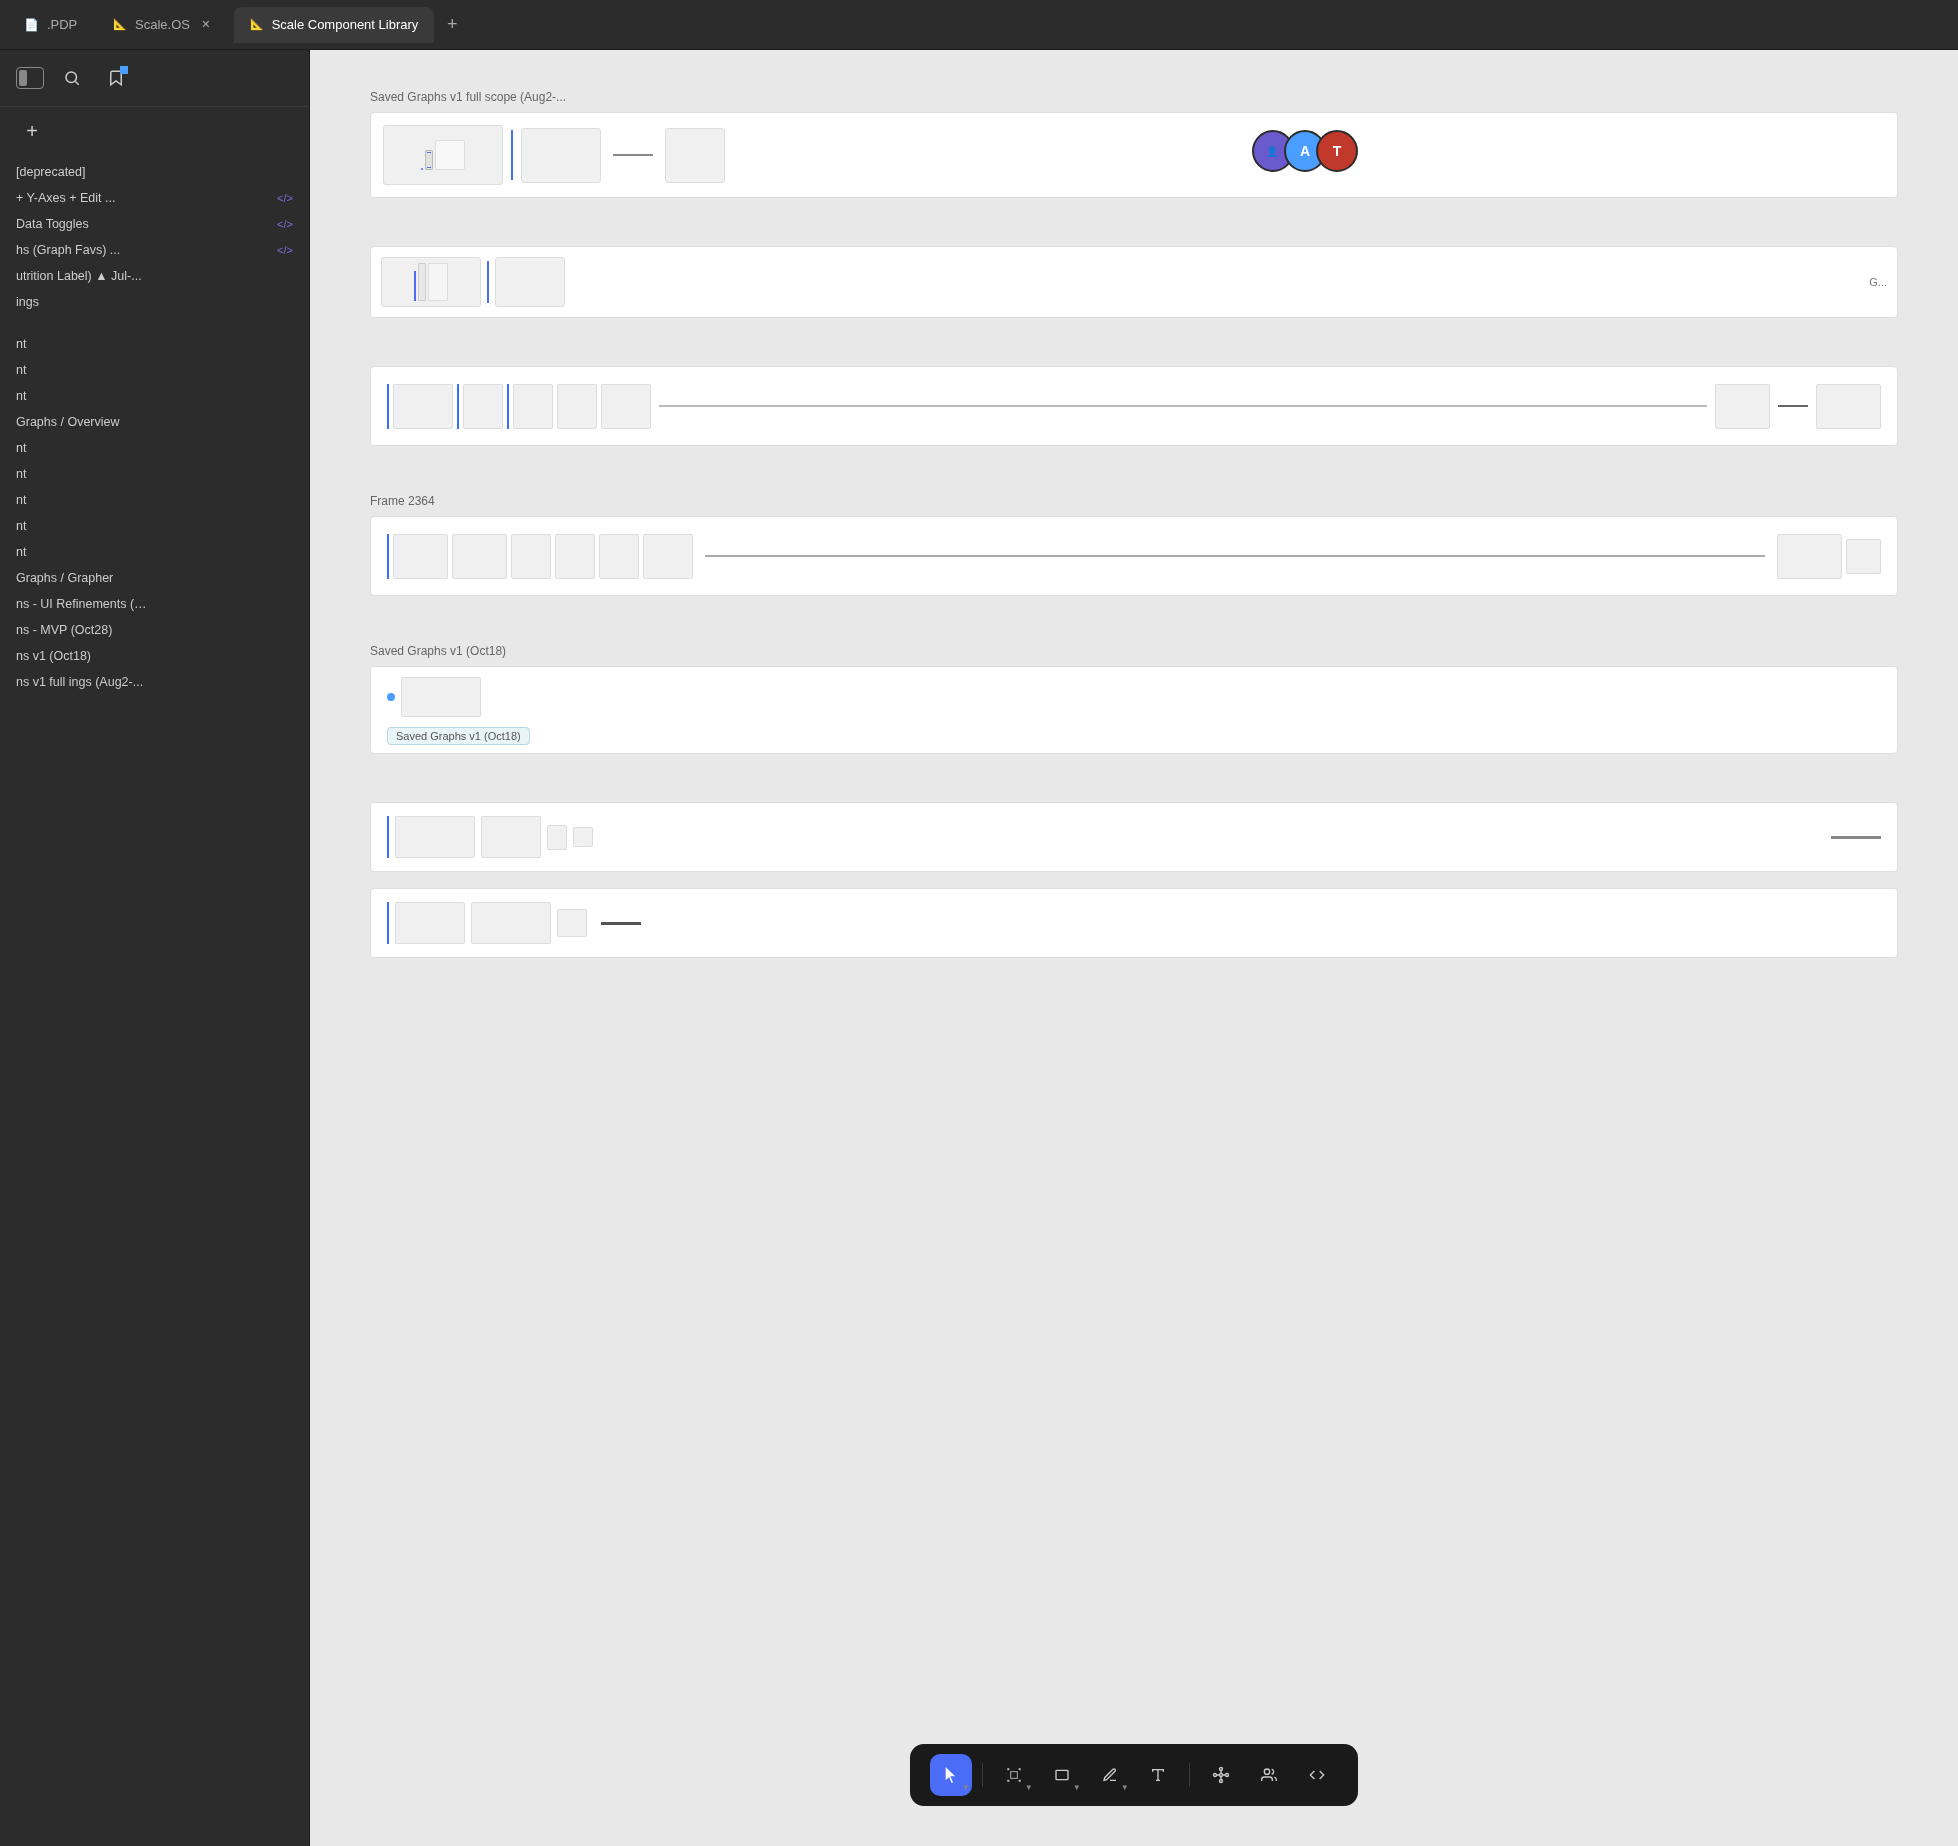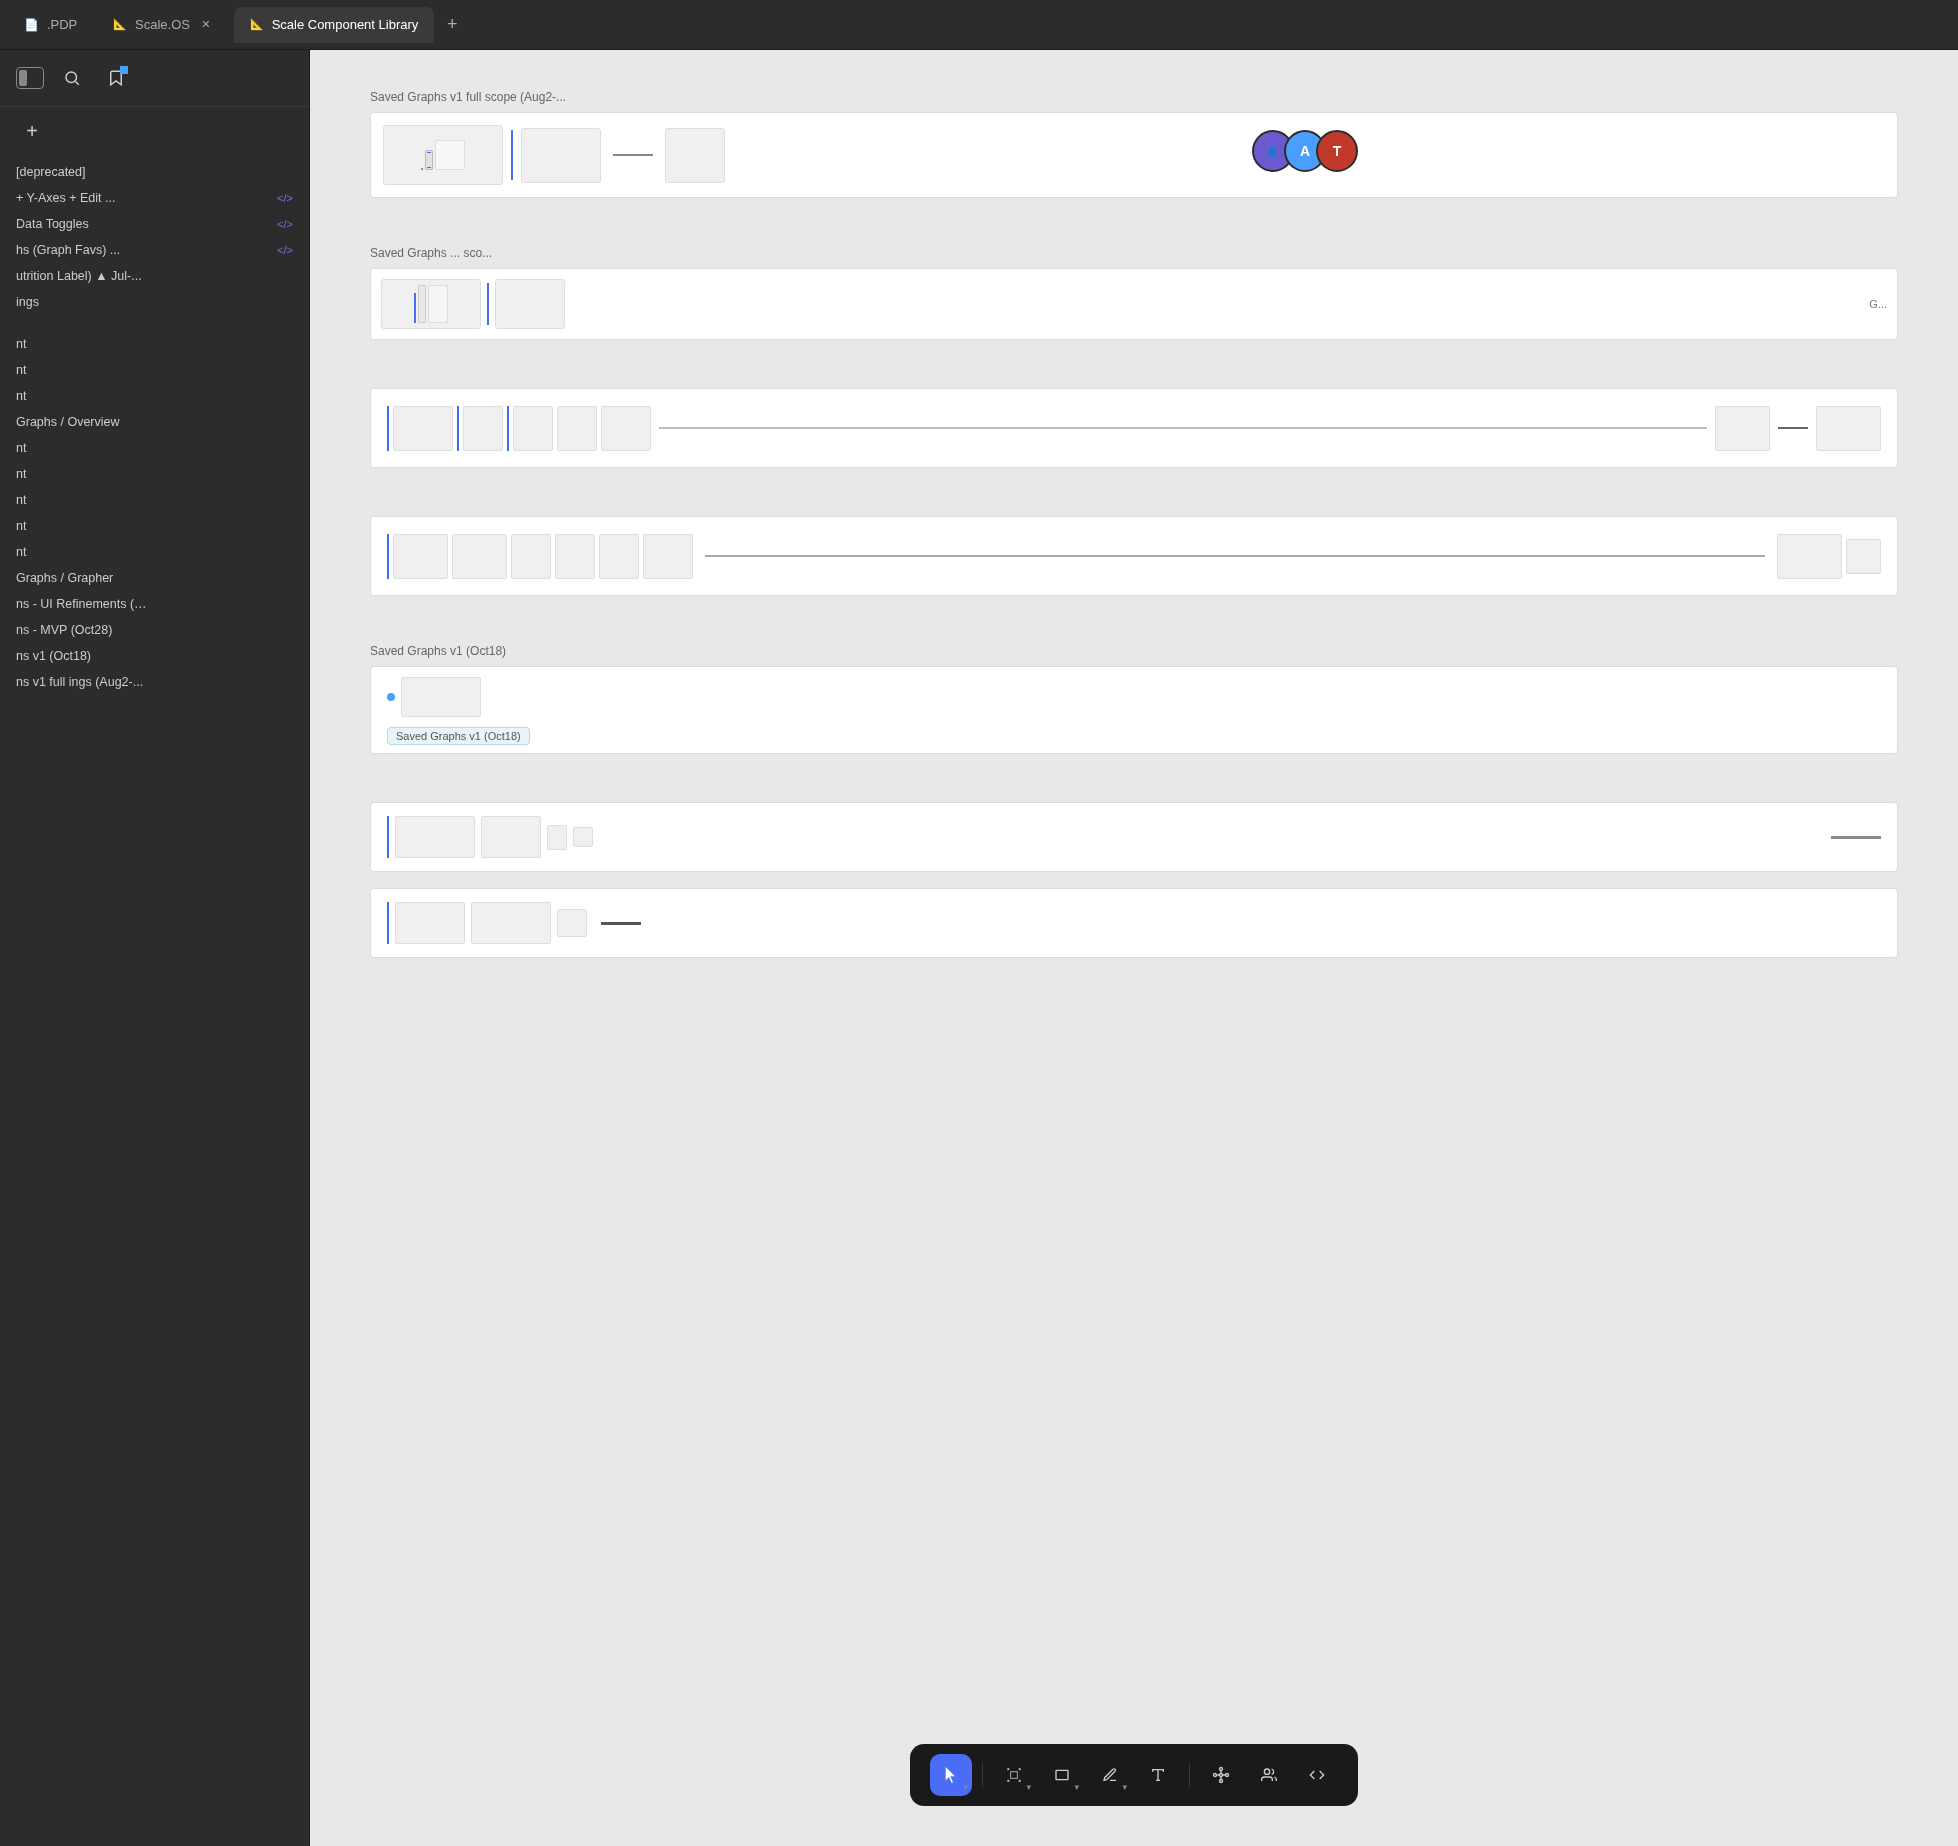--- a/index.html
+++ b/index.html
@@ -430,21 +430,20 @@
             </div>
           </div>
           <div style="width:2px;height:50px;background:#4a6cf7;flex-shrink:0;"></div>
           <div style="background:#f0f0f0;border:1px solid #ddd;border-radius:3px;width:80px;height:55px;"></div>
           <div style="width:40px;height:2px;background:#888;margin:0 4px;"></div>
           <div style="background:#f0f0f0;border:1px solid #ddd;border-radius:3px;width:60px;height:55px;"></div>
         </div>
       </div>
 
       <div class="frame-section">
-        <div class="frame-label">Saved Graphs ... sco...</div>
         <div class="frame-preview" style="min-height:70px;min-width:250px;display:flex;align-items:center;padding:10px;gap:6px;">
           <div style="background:#f0f0f0;border:1px solid #ddd;border-radius:3px;width:100px;height:50px;display:flex;align-items:center;justify-content:center;">
             <div style="display:flex;gap:2px;align-items:flex-end;">
               <div style="width:2px;background:#4a6cf7;height:30px;"></div>
               <div style="width:8px;background:#e8e8e8;border:1px solid #ccc;height:38px;border-radius:1px;"></div>
               <div style="width:20px;background:#f5f5f5;border:1px solid #ddd;height:38px;border-radius:1px;"></div>
             </div>
           </div>
           <div style="width:2px;height:42px;background:#4a6cf7;flex-shrink:0;"></div>
           <div style="background:#f0f0f0;border:1px solid #ddd;border-radius:3px;width:70px;height:50px;"></div>
@@ -464,20 +463,21 @@
           <div style="background:#f0f0f0;border:1px solid #ddd;border-radius:2px;width:40px;height:45px;flex-shrink:0;"></div>
           <div style="background:#f0f0f0;border:1px solid #ddd;border-radius:2px;width:50px;height:45px;flex-shrink:0;"></div>
           <div style="flex:1;height:2px;background:#bbb;margin:0 4px;"></div>
           <div style="background:#f0f0f0;border:1px solid #ddd;border-radius:2px;width:55px;height:45px;flex-shrink:0;"></div>
           <div style="width:30px;height:2px;background:#666;margin:0 4px;"></div>
           <div style="background:#f0f0f0;border:1px solid #ddd;border-radius:2px;width:65px;height:45px;flex-shrink:0;"></div>
         </div>
       </div>
 
       <div class="frame-section">
+        <div class="frame-label">Frame 2364</div>
         <div class="frame-preview" style="min-height:80px;min-width:900px;padding:10px 16px;display:flex;align-items:center;gap:4px;overflow:hidden;">
           <div style="width:2px;height:45px;background:#3a6ef7;flex-shrink:0;"></div>
           <div style="background:#f0f0f0;border:1px solid #ddd;border-radius:2px;width:55px;height:45px;flex-shrink:0;"></div>
           <div style="background:#f0f0f0;border:1px solid #ddd;border-radius:2px;width:55px;height:45px;flex-shrink:0;"></div>
           <div style="background:#f0f0f0;border:1px solid #ddd;border-radius:2px;width:40px;height:45px;flex-shrink:0;"></div>
           <div style="background:#f0f0f0;border:1px solid #ddd;border-radius:2px;width:40px;height:45px;flex-shrink:0;"></div>
           <div style="background:#f0f0f0;border:1px solid #ddd;border-radius:2px;width:40px;height:45px;flex-shrink:0;"></div>
           <div style="background:#f0f0f0;border:1px solid #ddd;border-radius:2px;width:50px;height:45px;flex-shrink:0;"></div>
           <div style="flex:1;height:2px;background:#aaa;margin:0 8px;"></div>
           <div style="background:#f0f0f0;border:1px solid #ddd;border-radius:2px;width:65px;height:45px;flex-shrink:0;"></div>

